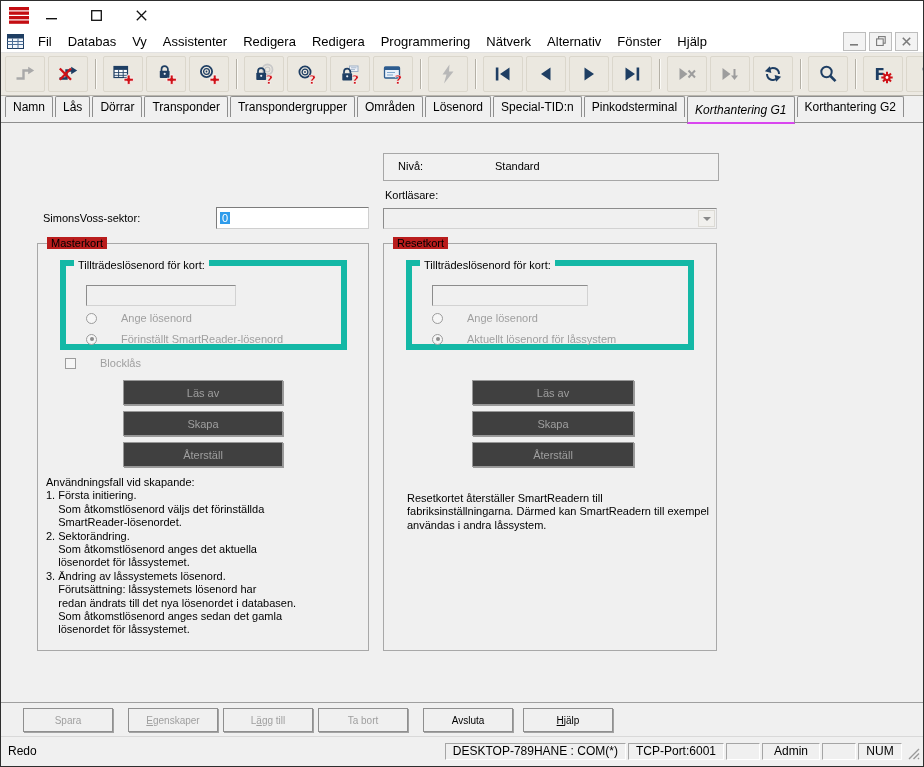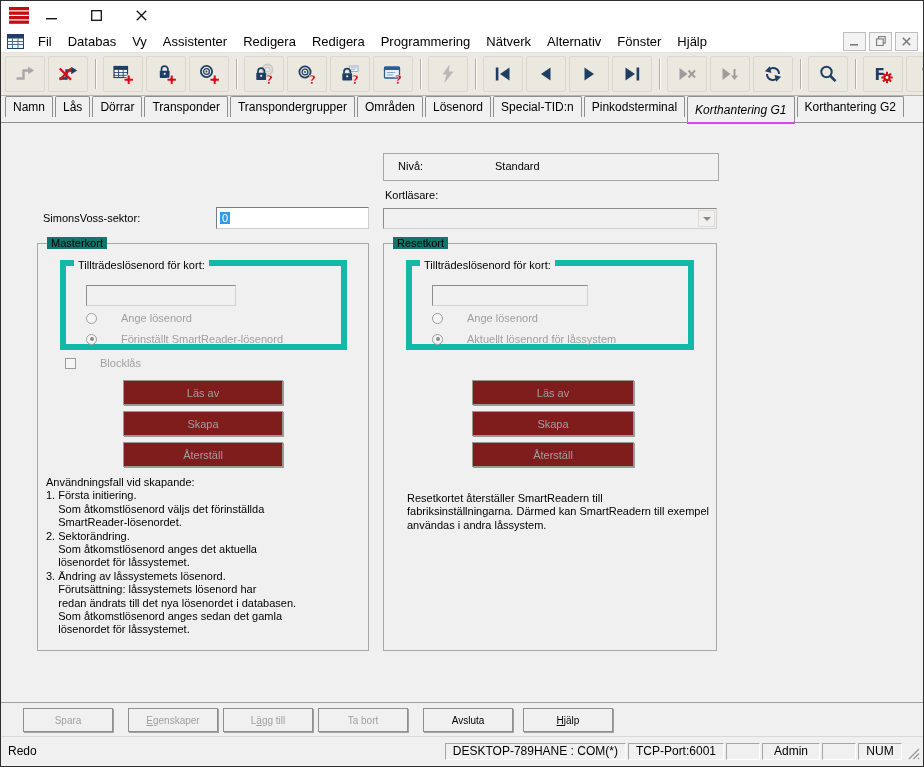--- a/index.html
+++ b/index.html
@@ -34,28 +34,28 @@
   .flabel{position:absolute;white-space:nowrap;}
   .textin{position:absolute;background:#fff;border:1px solid;border-color:#7c7c7c #cfcfcf #cfcfcf #7c7c7c;
           display:flex;align-items:center;padding-left:3px;box-sizing:border-box;}
   .textin .sel{background:#2f9ceb;color:#fff;padding:0 2px;}
   .dis-input{position:absolute;background:#f0f0f0;border:1px solid;border-color:#8c8c8c #d2d2d2 #d2d2d2 #8c8c8c;box-sizing:border-box;}
   .combo{position:absolute;height:21px;background:#f0f0f0;border:1px solid;border-color:#8c8c8c #d2d2d2 #d2d2d2 #8c8c8c;box-sizing:border-box;}
   .combo-btn{position:absolute;right:1px;top:1px;bottom:1px;width:17px;background:#f1f0ed;border:1px solid #dcdad4;
              display:flex;align-items:center;justify-content:center;box-sizing:border-box;}
   .combo-arrow{width:0;height:0;border-left:4px solid transparent;border-right:4px solid transparent;border-top:4px solid #8a8a8a;}
   .groupbox{position:absolute;border:1px solid #a8a8a8;box-sizing:border-box;}
-  .gb-label{position:absolute;top:-7px;left:9px;background:#0f766e;padding:0 4px;white-space:nowrap;}
+  .gb-label{position:absolute;top:-7px;left:9px;background:#b91c1c;padding:0 4px;white-space:nowrap;}
   .groupbox2{position:absolute;border:6px solid #14b8a6;box-sizing:border-box;}
   .gb-label2{position:absolute;top:-7px;left:8px;background:#f0f0f0;padding:0 4px;white-space:nowrap;color:#000;}
   .ctl-row{position:absolute;display:flex;align-items:center;gap:24px;color:#9f9f9f;white-space:nowrap;}
   .radio{width:11px;height:11px;border-radius:50%;border:1px solid #9c9c9c;background:#f6f6f6;box-sizing:border-box;position:relative;flex:0 0 auto;}
   .radio.on::after{content:"";position:absolute;left:2.5px;top:2.5px;width:4px;height:4px;border-radius:50%;background:#8d8d8d;}
   .check{width:11px;height:11px;border:1px solid #9c9c9c;background:#f6f6f6;box-sizing:border-box;flex:0 0 auto;}
-  .gbtn{position:absolute;height:25px;background:#7f1d1d;border:1px solid #979797;box-shadow:1px 1px 0 rgba(85,85,85,.55);
+  .gbtn{position:absolute;height:25px;background:#404040;border:1px solid #979797;box-shadow:1px 1px 0 rgba(85,85,85,.55);
         display:flex;align-items:center;justify-content:center;color:#9f9f9f;box-sizing:border-box;}
   .usage{position:absolute;white-space:pre-wrap;line-height:13.4px;color:#000;}
   
   .footer{height:33px;flex:0 0 33px;border-top:1px solid #9f9f9f;background:#f0f0f0;position:relative;font-size:10px;}
   .fbtn{position:absolute;top:5px;width:90px;height:24px;background:#f0f0f0;border:1px solid #8f8f8f;
         box-shadow:1px 1px 0 rgba(85,85,85,.5);display:flex;align-items:center;justify-content:center;box-sizing:border-box;}
   .fbtn.disabled{color:#9f9f9f;}
   .u{text-decoration:underline;}
   
   .statusbar{height:24px;flex:0 0 24px;background:#f0f0f0;border-top:1px solid #d9d9d9;display:flex;

